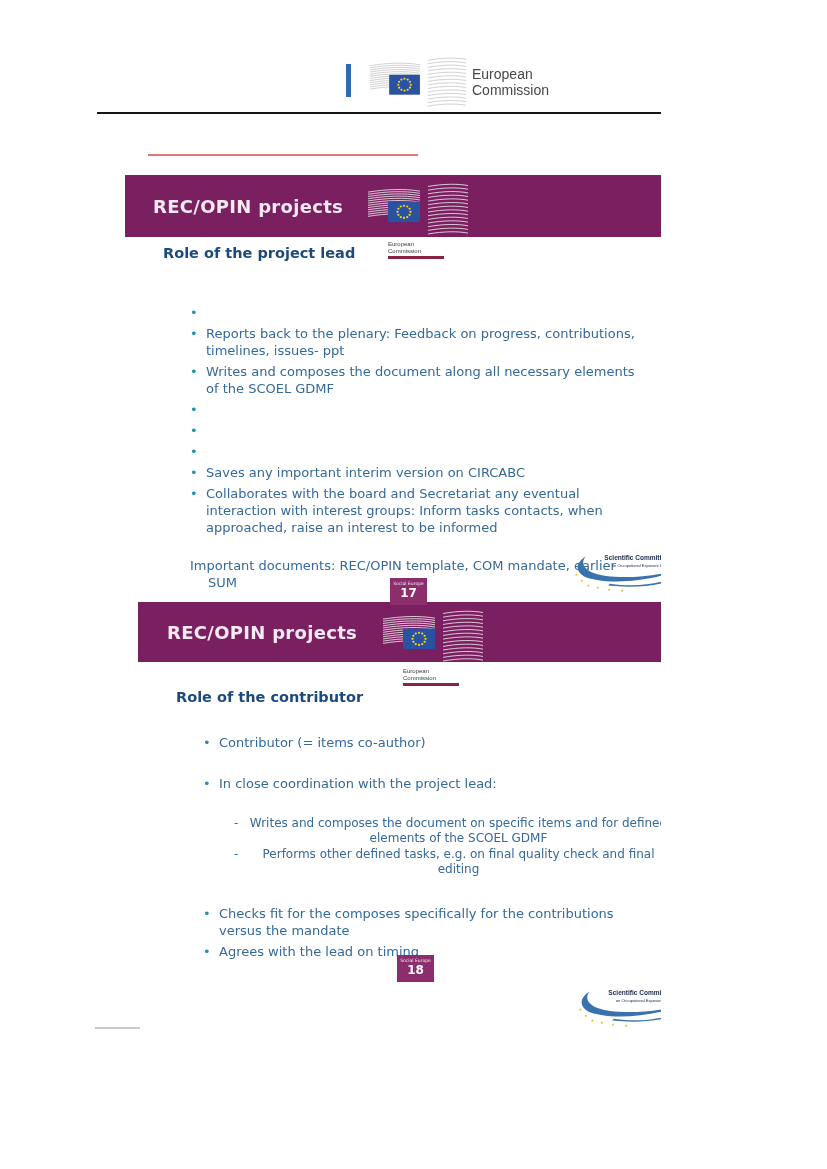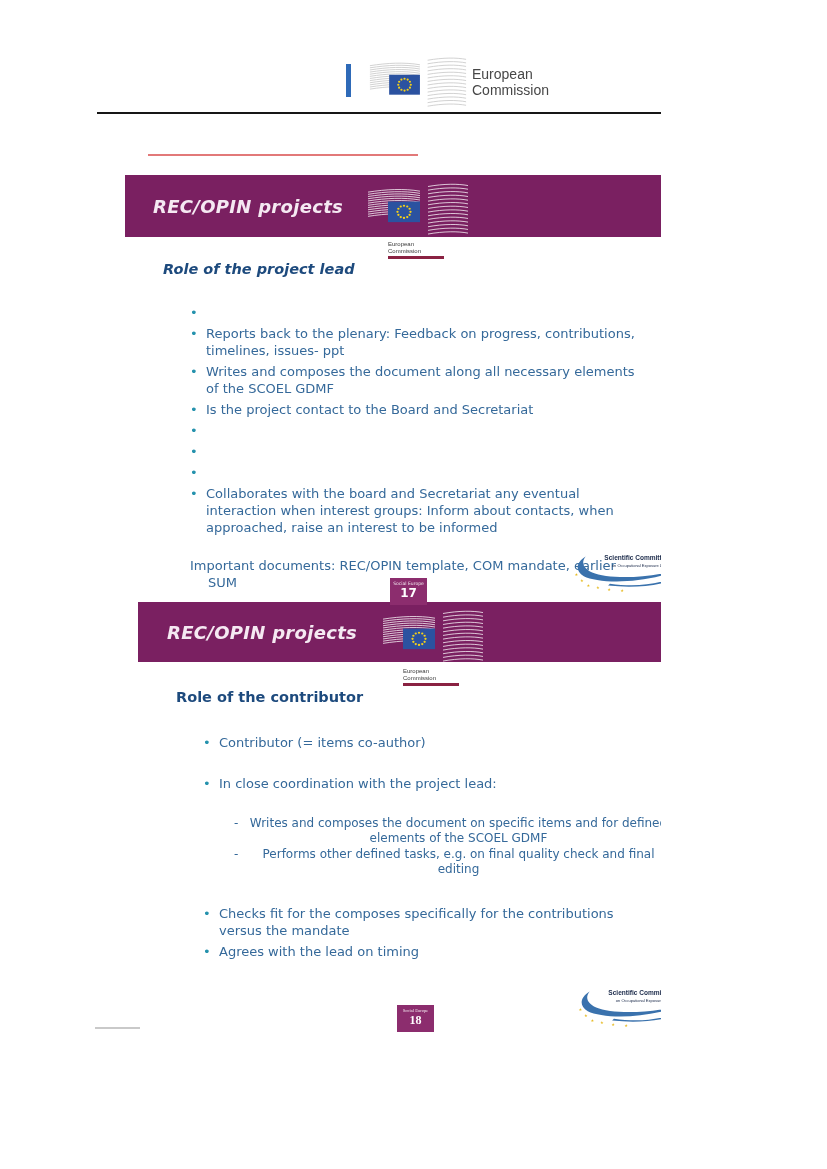--- a/index.html
+++ b/index.html
@@ -14,37 +14,37 @@
 
   
   .hdr-bar{position:absolute;left:346px;top:64px;width:5px;height:33px;background:#2e6ab8;}
   .hdr-logo{position:absolute;left:368px;top:53px;}
   .hdr-text{position:absolute;left:472px;top:66px;font-family:"Liberation Sans",sans-serif;
     font-size:14px;line-height:16px;color:#474747;}
   .hdr-rule{position:absolute;left:97px;top:112px;width:671px;height:2px;background:var(--divider-black);}
   .red-underline{position:absolute;left:148px;top:154px;width:270px;height:2px;background:var(--underline-red);}
 
   
-  .banner{position:absolute;background:var(--banner-purple);display:flex;align-items:center;font-style:italic;}
+  .banner{position:absolute;background:var(--banner-purple);display:flex;align-items:center;}
   .banner1{left:125px;top:175px;width:572px;height:62px;}
   .banner2{left:138px;top:602px;width:575px;height:60px;}
   .banner-title{color:#f5e9f2;font-weight:bold;font-size:18px;letter-spacing:.3px;}
   .banner1 .banner-title{padding-left:28px;}
   .banner2 .banner-title{padding-left:29px;}
 
   .slide-logo{position:absolute;width:110px;}
   .slide-logo-1{left:366px;top:179px;}
   .slide-logo-2{left:381px;top:606px;}
   .slide-logo-label{position:absolute;left:22px;top:62px;font-family:"Liberation Sans",sans-serif;
     font-size:6px;line-height:6.5px;color:#3a3a3a;}
   .maroon-bar{width:56px;height:2.5px;background:var(--maroon-bar);margin-top:2px;}
 
   
   .slide-heading{position:absolute;font-weight:bold;font-size:14.5px;color:var(--heading-blue);}
-  .heading1{left:163px;top:261px;font-style:italic;}
+  .heading1{left:163px;top:245px;}
   .heading2{left:176px;top:689px;}
 
   .blist{position:absolute;list-style:none;}
   .blist li{display:flex;font-size:13px;line-height:17px;color:var(--body-blue);}
   .blist .dot{width:16px;flex:none;color:var(--bullet-teal);}
   .list1{left:190px;top:304px;width:458px;}
   .list1 li{margin-bottom:4px;}
   .list1 li span.txt{max-width:440px;}
 
   .list2a{left:203px;top:734px;width:450px;}
@@ -57,21 +57,21 @@
   .list2b li{margin-bottom:4px;}
   .list2b li span.txt{max-width:440px;}
 
   .note{position:absolute;left:190px;top:557px;width:428px;font-size:13px;line-height:17px;
     color:var(--body-blue);padding-left:18px;text-indent:-18px;}
 
   
   .badge{position:absolute;width:37px;height:27px;background:var(--badge-purple);
     color:#fff;text-align:center;z-index:3;}
   .badge-17{left:390px;top:578px;}
-  .badge-18{left:397px;top:1005px;font-family:Liberation Serif, serif;}
+  .badge-18{left:397px;top:955px;}
   .badge-label{font-size:4.5px;line-height:7px;padding-top:2px;opacity:.9;}
   .badge-num{font-size:12px;font-weight:bold;line-height:12px;}
 
   
   .scoel{position:absolute;z-index:2;}
   .scoel-1{left:572px;top:551px;}
   .scoel-2{left:576px;top:986px;}
   .scoel text.t1{font-family:"Liberation Sans",sans-serif;font-weight:bold;font-size:7px;fill:#1b2a4a;}
   .scoel text.t2{font-family:"Liberation Sans",sans-serif;font-size:4.3px;fill:#1b2a4a;}
   .scoel text.st{font-size:4.5px;fill:#e6b91e;}
@@ -154,34 +154,34 @@
     <li>
         <span class="dot">•</span>
         <span class="txt">Reports back to the plenary: Feedback on progress, contributions, timelines, issues- ppt</span>
       </li>
     <li>
         <span class="dot">•</span>
         <span class="txt">Writes and composes the document along all necessary elements of the SCOEL GDMF</span>
       </li>
     <li>
         <span class="dot">•</span>
-        <span class="txt">Is the project contact to the Board and Secretariat</span>
-      </li>
-    <li>
-        <span class="dot">•</span>
-      </li>
-    <li>
-        <span class="dot">•</span>
-      </li>
-    <li>
-        <span class="dot">•</span>
-      </li>
-    <li>
-        <span class="dot">•</span>
-        <span class="txt">Collaborates with the board and Secretariat any eventual interaction when interest groups: Inform about contacts, when approached, raise an interest to be informed</span>
+      </li>
+    <li>
+        <span class="dot">•</span>
+      </li>
+    <li>
+        <span class="dot">•</span>
+      </li>
+    <li>
+        <span class="dot">•</span>
+        <span class="txt">Saves any important interim version on CIRCABC</span>
+      </li>
+    <li>
+        <span class="dot">•</span>
+        <span class="txt">Collaborates with the board and Secretariat any eventual interaction with interest groups: Inform tasks contacts, when approached, raise an interest to be informed</span>
       </li>
   </ul>
 
   <div class="note">Important documents: REC/OPIN template, COM mandate, earlier SUM</div>
 
   <div class="badge badge-17">
     <div class="badge-label">Social Europe</div>
     <div class="badge-num">17</div>
   </div>
 

